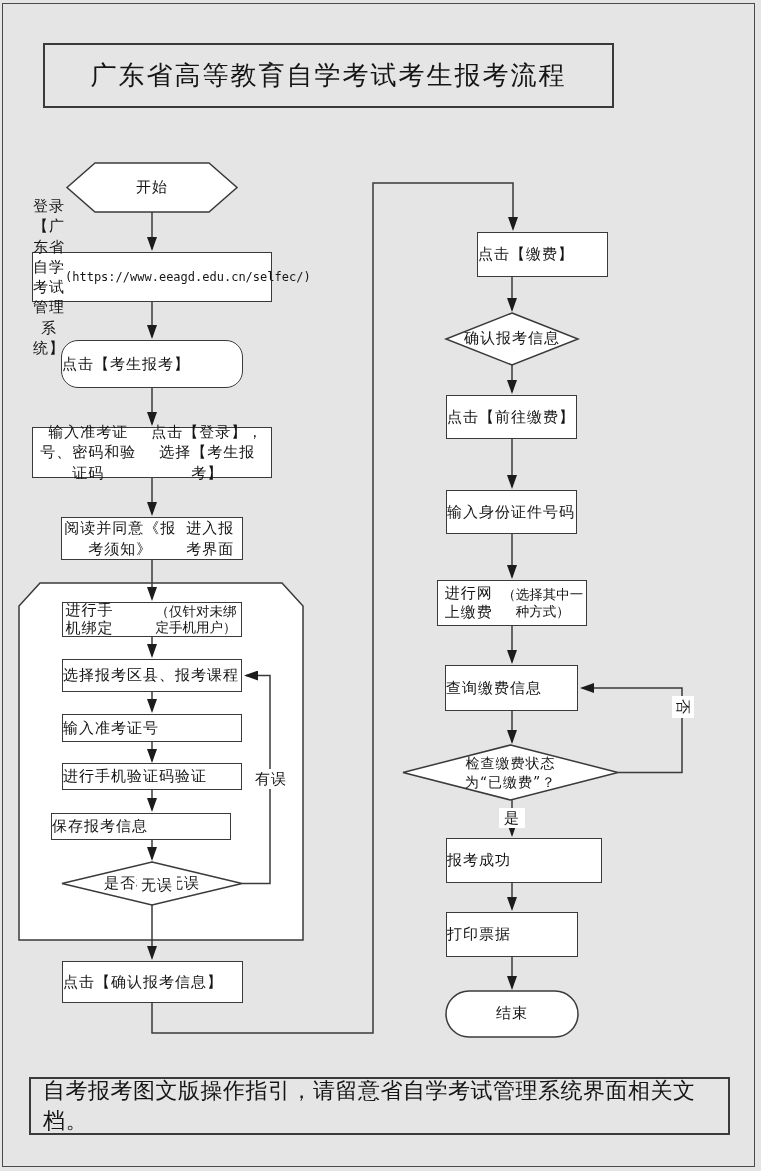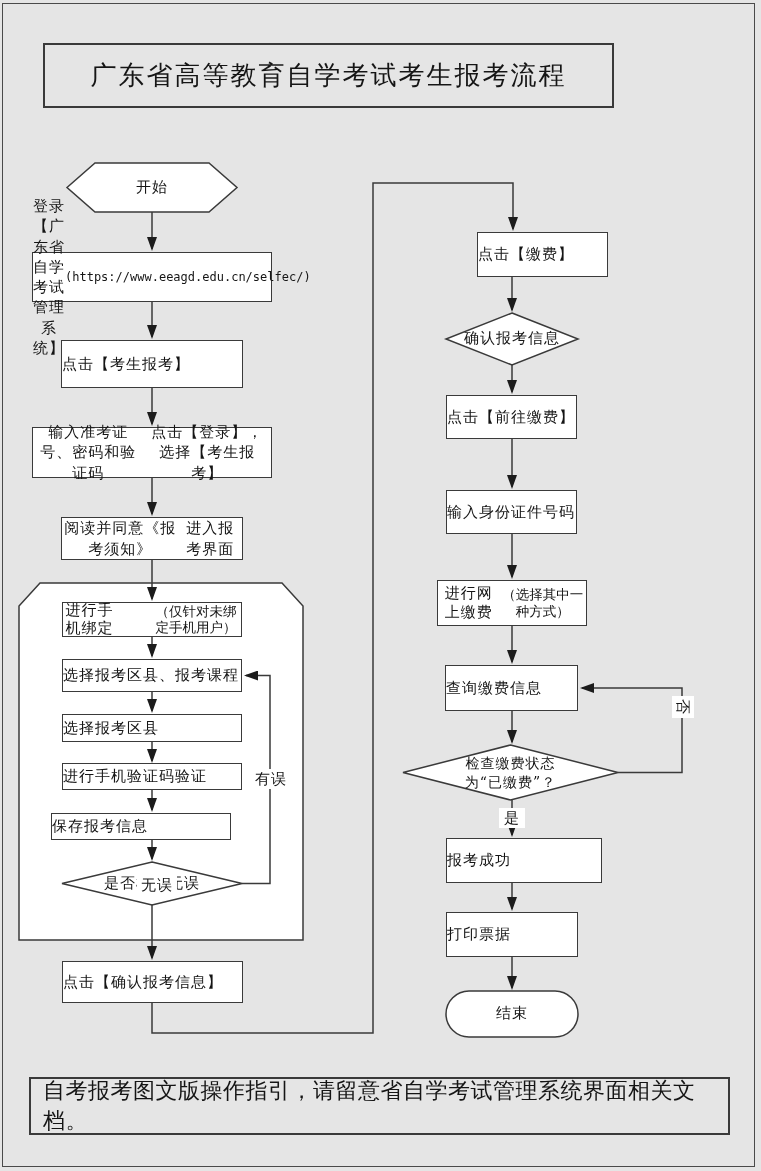--- a/index.html
+++ b/index.html
@@ -96,21 +96,21 @@
 
   <div class="abs txt" style="left:67px;top:163px;width:170px;height:49px;">
     <span>开始</span>
   </div>
 
   <div class="abs box" style="left:32px;top:252px;width:240px;height:50px;">
     <span>登录【广东省自学考试管理系统】</span>
     <span class="mono">(https://www.eeagd.edu.cn/selfec/)</span>
   </div>
 
-  <div class="abs box" style="left:61px;top:340px;width:182px;height:48px;">
+  <div class="abs box" style="left:61px;top:340px;width:182px;height:48px;border-radius:17px;">
     <span>点击【考生报考】</span>
   </div>
 
   <div class="abs box" style="left:32px;top:427px;width:240px;height:51px;">
     <span>输入准考证号、密码和验证码</span>
     <span>点击【登录】，选择【考生报考】</span>
   </div>
 
   <div class="abs box" style="left:61px;top:517px;width:182px;height:43px;">
     <span>阅读并同意《报考须知》</span>
@@ -120,21 +120,21 @@
   <div class="abs box" style="left:62px;top:602px;width:180px;height:35px;line-height:1.15;gap:35px;">
     <span>进行手机绑定</span>
     <span class="small">（仅针对未绑定手机用户）</span>
   </div>
 
   <div class="abs box" style="left:62px;top:659px;width:180px;height:33px;">
     <span>选择报考区县、报考课程</span>
   </div>
 
   <div class="abs box" style="left:62px;top:714px;width:180px;height:28px;">
-    <span>选择报考区县</span>
+    <span>输入准考证号</span>
   </div>
 
   <div class="abs box" style="left:62px;top:763px;width:180px;height:27px;">
     <span>进行手机验证码验证</span>
   </div>
 
   <div class="abs box" style="left:51px;top:813px;width:180px;height:27px;">
     <span>保存报考信息</span>
   </div>
 

